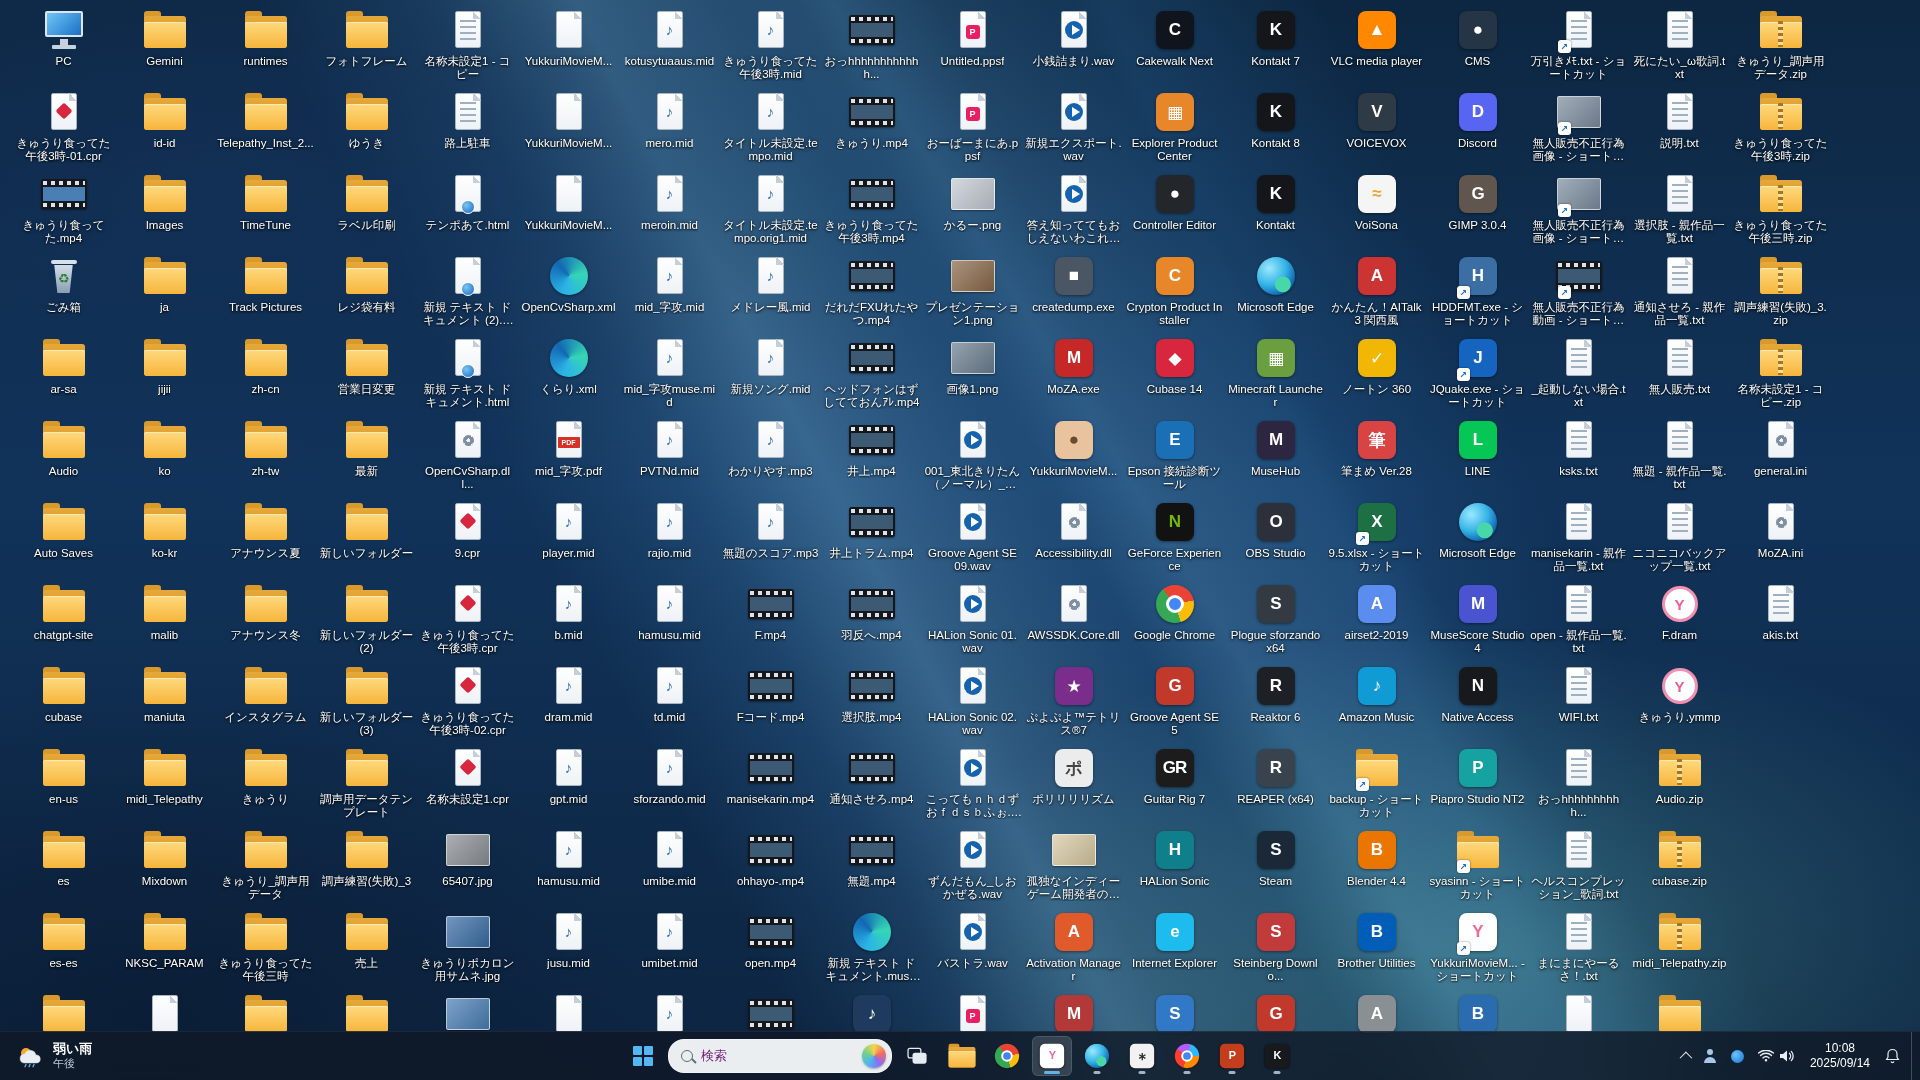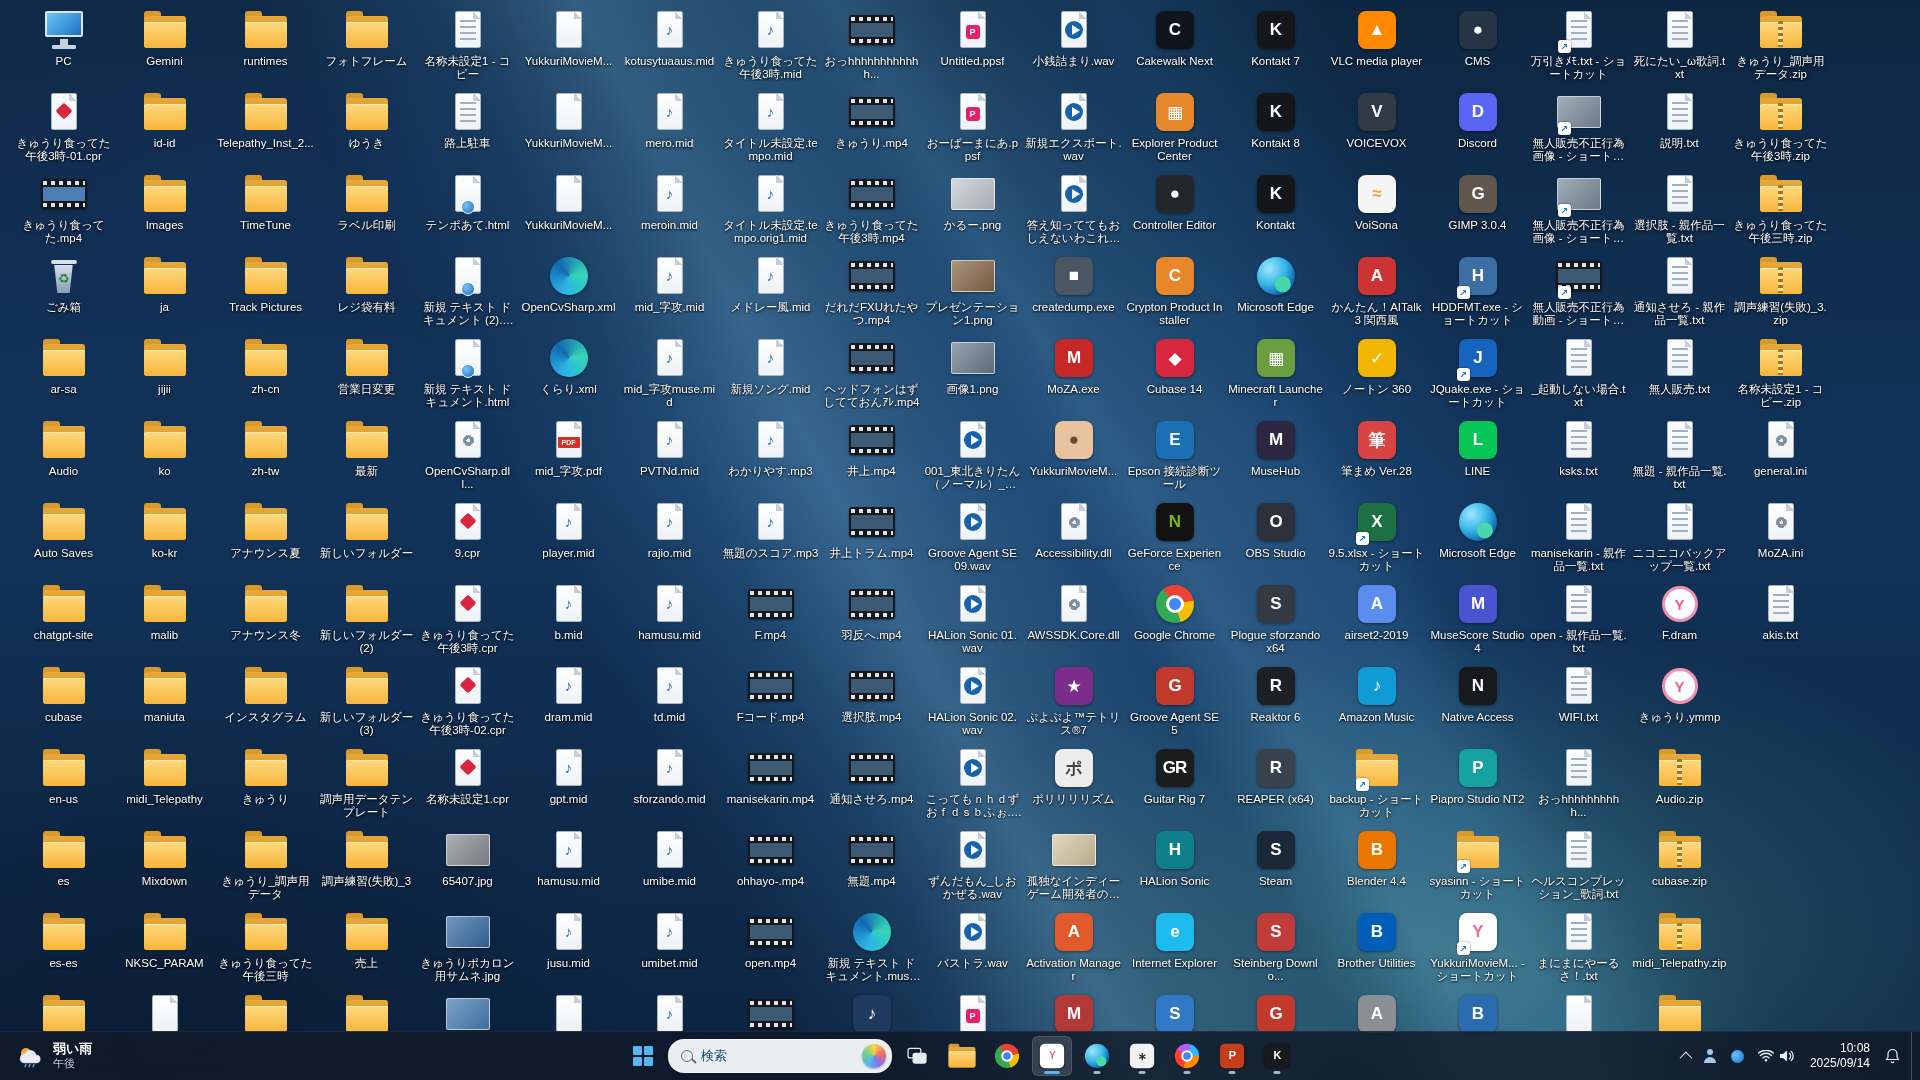--- a/index.html
+++ b/index.html
@@ -119,34 +119,34 @@
   .tb-btn.active:after{content:"";position:absolute;bottom:2px;left:50%;transform:translateX(-50%);
     width:16px;height:3px;border-radius:2px;background:#5fb4ef;}
   .tb-art{display:block;width:48px;height:44px;transform:scale(.64);transform-origin:center;}
   .win-grid{display:grid;grid-template-columns:9px 9px;gap:2px;}
   .win-grid i{width:9px;height:9px;background:#53b7f3;border-radius:1px;}
   .search-pill{height:32px;min-width:205px;border-radius:16px;background:rgba(250,252,254,.94);
     display:flex;align-items:center;gap:8px;padding:0 5px 0 12px;border:1px solid rgba(255,255,255,.4);cursor:pointer;}
   .mag{position:relative;width:10px;height:10px;border:1.7px solid #5f6b78;border-radius:50%;flex:none;}
   .mag:after{content:"";position:absolute;width:6px;height:1.7px;background:#5f6b78;
     transform:rotate(45deg);right:-5px;bottom:-1px;}
-  .search-label{font-size:13px;color:#0c4a6e;flex:1;}
+  .search-label{font-size:13px;color:#701a75;flex:1;}
   .search-ball{width:24px;height:24px;border-radius:50%;flex:none;
     background:conic-gradient(#f6d54a,#ef6c67,#8e6cf0,#4db7f0,#6fd08e,#f6d54a);box-shadow:0 1px 2px rgba(0,0,0,.3);}
   .tb-right{position:absolute;right:2px;top:0;height:48px;display:flex;align-items:center;}
   .tray-btn{position:relative;height:40px;border:none;background:transparent;border-radius:6px;display:flex;
     align-items:center;justify-content:center;gap:5px;padding:0 7px;cursor:pointer;}
   .chev{width:8px;height:8px;border-top:1.7px solid #e8eef4;border-right:1.7px solid #e8eef4;
     transform:rotate(-45deg) translateY(2px);}
   .person{position:relative;width:14px;height:14px;}
   .person:before{content:"";position:absolute;left:4px;top:0;width:6px;height:6px;border-radius:50%;background:#a7c7e7;}
   .person:after{content:"";position:absolute;left:1px;bottom:0;width:12px;height:6px;
     border-radius:6px 6px 0 0;background:#a7c7e7;}
   .bluedot{width:13px;height:13px;border-radius:50%;background:radial-gradient(circle at 35% 35%,#6cc3ff,#1273d4);}
-  .tray-clock{display:flex;flex-direction:column;align-items:flex-end;justify-content:center;height:40px;
+  .tray-clock{display:flex;flex-direction:column;justify-content:center;height:40px;
     border:none;background:transparent;border-radius:6px;padding:0 8px;cursor:pointer;
     color:#fff;font-size:12px;line-height:15px;font-family:"Liberation Sans","DejaVu Sans",sans-serif;}
   .show-desktop{width:6px;height:48px;border-left:1px solid rgba(255,255,255,.22);margin-left:4px;cursor:pointer;}
 </style>
 </head>
 <body>
 
 <div id="screen">
   <div class="wallpaper"></div>
 

